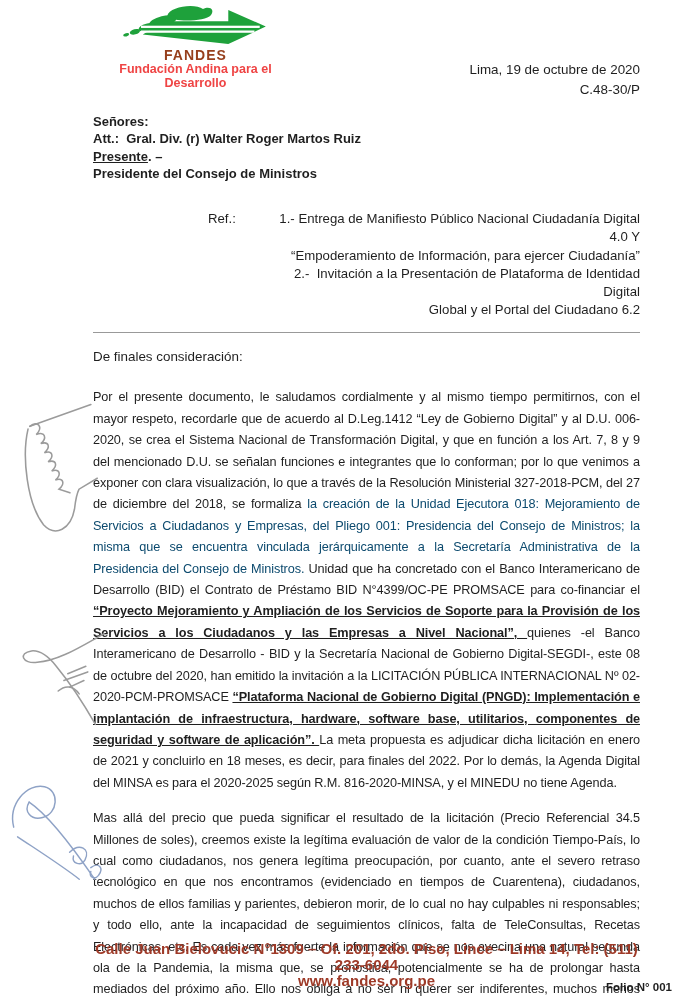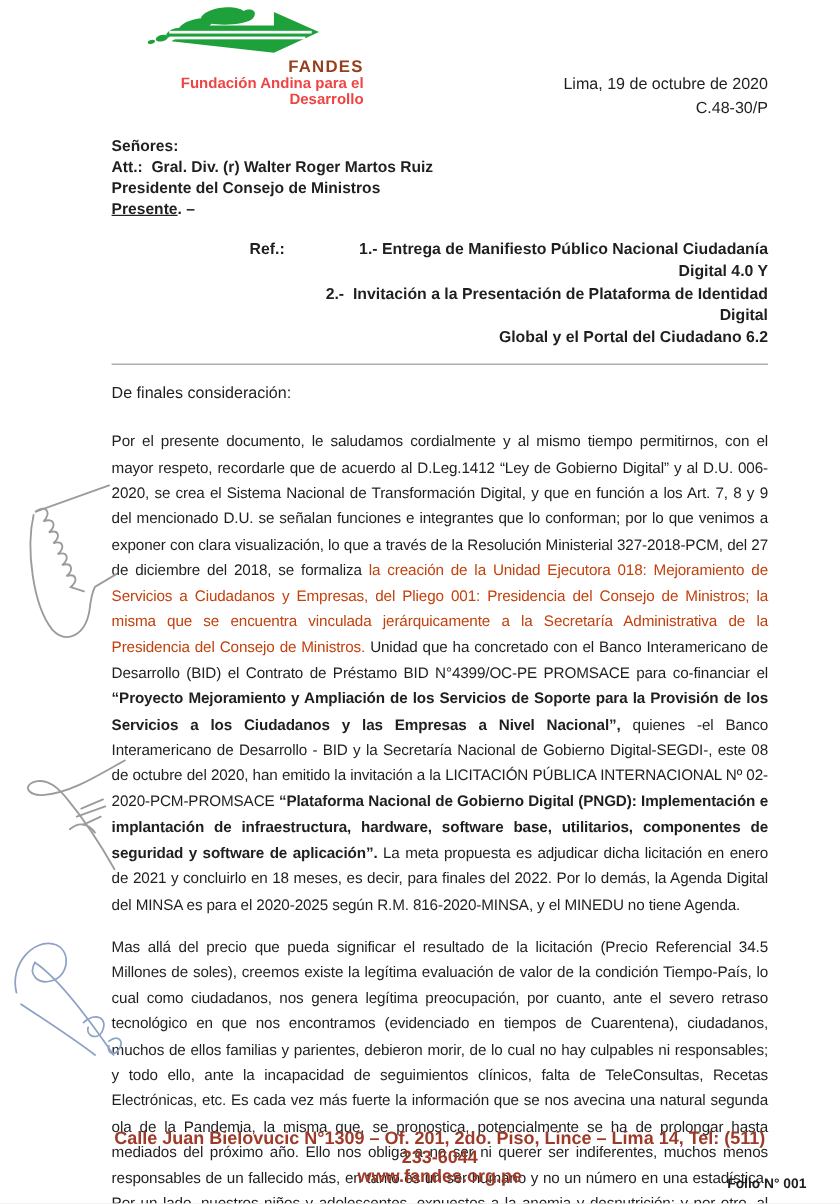--- a/index.html
+++ b/index.html
@@ -6,46 +6,46 @@
   .page{
     position:relative;
     width:700px;height:1003px;
     margin:0 auto;
     background:#ffffff;
     font-family:"Liberation Sans","DejaVu Sans",sans-serif;
     color:#1f1f1f;
     overflow:hidden;
   }
   
-  .logo{position:absolute;left:88px;top:3px;width:215px;text-align:right;}
+  .logo{position:absolute;left:88px;top:3px;width:215px;text-align:center;}
   .logo-art{display:block;margin:0 auto;}
   .logo-acronym{
     font-size:14px;font-weight:bold;letter-spacing:1px;
     color:#963F1C;line-height:13px;margin-top:-2px;
   }
   .logo-name{
     font-size:12.5px;font-weight:bold;color:#ef4444;line-height:14px;
   }
   
   .content{padding:0 60px 0 93px;}
   .date-block{padding-top:60px;text-align:right;font-size:13.4px;line-height:19.5px;}
   .addressee{margin-top:14px;font-weight:bold;font-size:13px;line-height:17.3px;}
   .underline{text-decoration:underline;}
-  .ref-row{margin-top:17px;display:flex;font-weight:bold;font-size:13.2px;line-height:18.2px;}
+  .ref-row{margin-top:28px;display:flex;font-weight:normal;font-size:13.2px;line-height:18.2px;}
   .ref-label{margin-left:115px;width:62px;flex:none;}
   .ref-items{flex:1;text-align:right;}
   .divider{border:none;border-top:1px solid #999;margin:13px 0 0 0;}
   .salutation{margin-top:16px;font-size:13.4px;}
   .para{
     text-align:justify;font-size:12.7px;line-height:21.4px;letter-spacing:-0.1px;
   }
   .para1{margin-top:23px;}
   .para2{margin-top:14px;}
-  .seg-gray{color:#c2410c;}
-  .seg-bold{font-weight:bold;}
+  .seg-gray{color:#0c4a6e;}
+  .seg-bold{font-weight:bold;text-decoration:underline;}
   
   .footer{
     position:absolute;left:93px;right:60px;bottom:14px;
     text-align:center;color:#9E3A28;font-weight:bold;font-size:15px;line-height:16px;
   }
   .folio{
     position:absolute;right:28px;bottom:10px;
     color:#1f1f1f;font-weight:bold;font-size:11.5px;
   }
   
@@ -110,28 +110,29 @@
   <div class="content">
 
     <div class="date-block">
       <div>Lima, 19 de octubre de 2020</div>
       <div>C.48-30/P</div>
     </div>
 
     <div class="addressee">
       <div>Señores:</div>
       <div>Att.: &nbsp;Gral. Div. (r) Walter Roger Martos Ruiz</div>
+      <div><span class="underline">Presente</span><span>. –</span></div>
       <div>Presidente del Consejo de Ministros</div>
-      <div><span class="underline">Presente</span><span>. –</span></div>
     </div>
 
     <div class="ref-row">
       <div class="ref-label">Ref.:</div>
       <div class="ref-items">
         <div>1.- Entrega de Manifiesto Público Nacional Ciudadanía Digital 4.0 Y</div>
+        <div>“Empoderamiento de Información, para ejercer Ciudadanía”</div>
         <div>2.- &nbsp;Invitación a la Presentación de Plataforma de Identidad Digital</div>
         <div>Global y el Portal del Ciudadano 6.2</div>
       </div>
     </div>
 
     <hr class="divider">
 
     <div class="salutation">De finales consideración:</div>
 
     <p class="para para1"><span>Por el presente documento, le saludamos cordialmente y al mismo tiempo permitirnos, con el mayor respeto, recordarle que de acuerdo al D.Leg.1412 “Ley de Gobierno Digital” y al D.U. 006-2020, se crea el Sistema Nacional de Transformación Digital, y que en función a los Art. 7, 8 y 9 del mencionado D.U. se señalan funciones e integrantes que lo conforman; por lo que venimos a exponer con clara visualización, lo que a través de la Resolución Ministerial 327-2018-PCM, del 27 de diciembre del 2018, se formaliza </span><span class="seg-gray">la creación de la Unidad Ejecutora 018: Mejoramiento de Servicios a Ciudadanos y Empresas, del Pliego 001: Presidencia del Consejo de Ministros; la misma que se encuentra vinculada jerárquicamente a la Secretaría Administrativa de la Presidencia del Consejo de Ministros. </span><span>Unidad que ha concretado con el Banco Interamericano de Desarrollo (BID) el Contrato de Préstamo BID N°4399/OC-PE PROMSACE para co-financiar el </span><span class="seg-bold">“Proyecto Mejoramiento y Ampliación de los Servicios de Soporte para la Provisión de los Servicios a los Ciudadanos y las Empresas a Nivel Nacional”, </span><span>quienes -el Banco Interamericano de Desarrollo - BID y la Secretaría Nacional de Gobierno Digital-SEGDI-, este 08 de octubre del 2020, han emitido la invitación a la LICITACIÓN PÚBLICA INTERNACIONAL Nº 02-2020-PCM-PROMSACE </span><span class="seg-bold">“Plataforma Nacional de Gobierno Digital (PNGD): Implementación e implantación de infraestructura, hardware, software base, utilitarios, componentes de seguridad y software de aplicación”. </span><span>La meta propuesta es adjudicar dicha licitación en enero de 2021 y concluirlo en 18 meses, es decir, para finales del 2022. Por lo demás, la Agenda Digital del MINSA es para el 2020-2025 según R.M. 816-2020-MINSA, y el MINEDU no tiene Agenda.</span></p>

